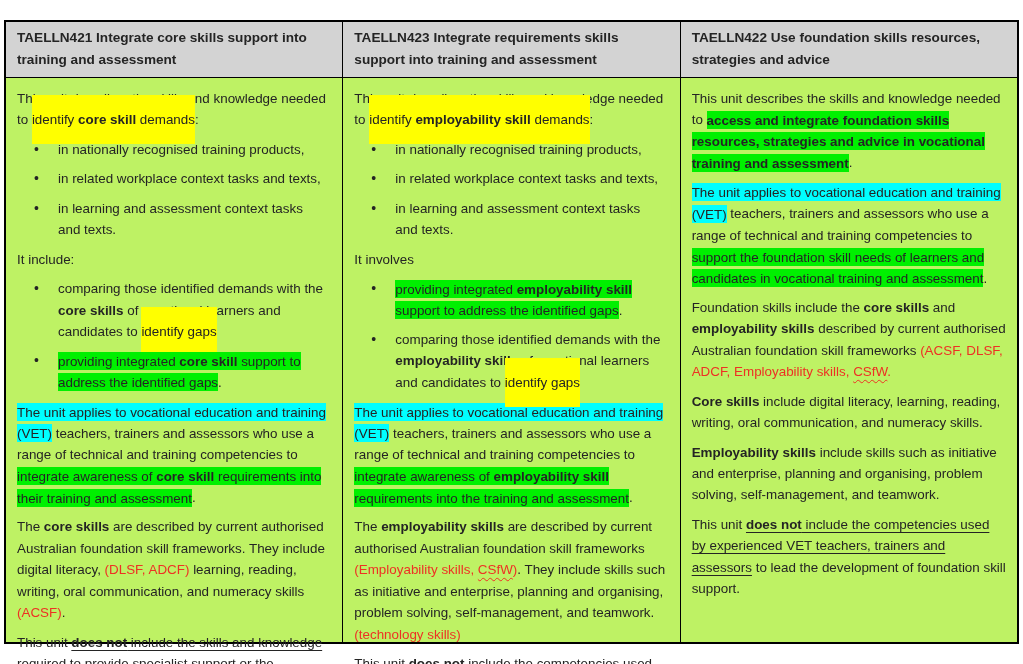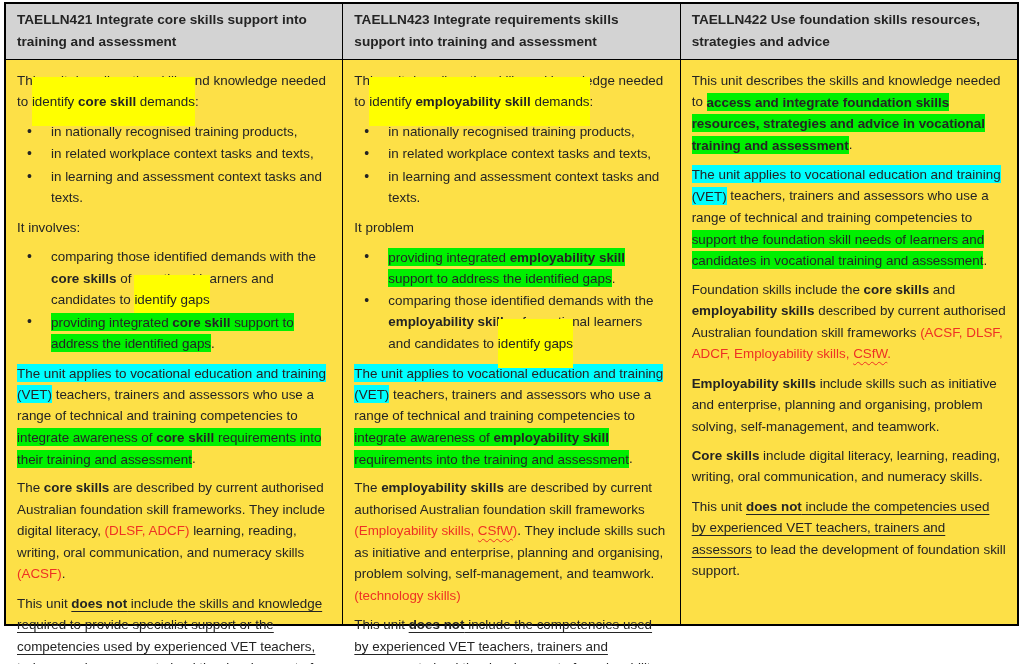--- a/index.html
+++ b/index.html
@@ -4,42 +4,42 @@
 <style>
   html,body{margin:0;padding:0;}
   body{
     width:1023px;height:664px;background:#ffffff;
     font-family:"Liberation Sans","DejaVu Sans",sans-serif;
     color:var(--body_text,#242424);
     -webkit-font-smoothing:antialiased;
   }
   .page{position:relative;width:1023px;height:664px;background:#ffffff;overflow:hidden;}
   .cmp-table{
-    position:absolute;left:4px;top:2px;width:1015px;height:624px;
+    position:absolute;left:4px;top:20px;width:1015px;height:624px;
     box-sizing:border-box;border:2px solid var(--border,#000);
-    display:flex;background:#fde047;
+    display:flex;background:#bef264;
   }
   .col{
     flex:1 1 0;min-width:0;display:flex;flex-direction:column;
     border-right:1px solid var(--border,#000);box-sizing:border-box;
   }
   .col:last-child{border-right:none;}
   .col-header{
     background:var(--header_bg,#d3d3d3);
     border-bottom:1px solid var(--border,#000);
     font-weight:bold;font-size:13.6px;line-height:1.62;
     padding:5px 11px 6px 11px;
   }
   .col-body{
     flex:1;padding:2px 11px 8px 11px;
     font-size:13.4px;line-height:1.6;
   }
   .col-body p{margin:8px 0;}
   .col-body ul{margin:8px 0;padding:0;list-style:none;}
-  .col-body li{position:relative;padding-left:33px;margin:1px;}
+  .col-body li{position:relative;padding-left:33px;margin:8px;}
   .col-body li::before{content:"\2022";position:absolute;left:9px;top:-1px;font-size:14px;}
   .b{font-weight:bold;}
   .u{text-decoration:underline;text-underline-offset:2.5px;text-decoration-thickness:1px;}
   .red{color:var(--red_text,#ee3124);}
   .wavy{
     text-decoration:underline;text-decoration-style:wavy;
     text-decoration-color:var(--red_text,#ee3124);
     text-decoration-thickness:1px;text-underline-offset:2.5px;
   }
   .hl-y{background:var(--highlight_yellow,#ffff00);padding:17px 0;-webkit-box-decoration-break:clone;box-decoration-break:clone;}
@@ -54,57 +54,57 @@
 
     <div class="col">
       <div class="col-header">TAELLN421 Integrate core skills support into training and assessment</div>
       <div class="col-body">
           <p><span>This unit describes the skills and knowledge needed to </span><span class="hl-y">identify </span><span class="b hl-y">core skill</span><span class="hl-y"> demands</span><span>:</span></p>
           <ul>
             <li><span>in nationally recognised training products,</span></li>
             <li><span>in related workplace context tasks and texts,</span></li>
             <li><span>in learning and assessment context tasks and texts.</span></li>
           </ul>
-          <p><span>It involves:</span></p>
+          <p><span>It include:</span></p>
           <ul>
             <li><span>comparing those identified demands with the </span><span class="b">core skills</span><span> of vocational learners and candidates to </span><span class="hl-y">identify gaps</span></li>
             <li><span class="hl-g">providing integrated </span><span class="b hl-g">core skill</span><span class="hl-g"> support to address the identified gaps</span><span>.</span></li>
           </ul>
           <p><span class="hl-c">The unit applies to vocational education and training (VET)</span><span> teachers, trainers and assessors who use a range of technical and training competencies to </span><span class="hl-g">integrate awareness of </span><span class="b hl-g">core skill</span><span class="hl-g"> requirements into their training and assessment</span><span>.</span></p>
           <p><span>The </span><span class="b">core skills</span><span> are described by current authorised Australian foundation skill frameworks. They include digital literacy, </span><span class="red">(DLSF, ADCF)</span><span> learning, reading, writing, oral communication, and numeracy skills </span><span class="red">(ACSF)</span><span>.</span></p>
           <p><span>This unit </span><span class="b u">does not</span><span class="u"> include the skills and knowledge required to provide specialist support or the competencies used by experienced VET teachers, trainers and assessors</span><span> to lead the development of foundation skills support.</span></p>
         </div>
     </div>
 
     <div class="col">
       <div class="col-header">TAELLN423 Integrate requirements skills support into training and assessment</div>
       <div class="col-body">
           <p><span>This unit describes the skills and knowledge needed to </span><span class="hl-y">identify </span><span class="b hl-y">employability skill</span><span class="hl-y"> demands</span><span>:</span></p>
           <ul>
             <li><span>in nationally recognised training products,</span></li>
             <li><span>in related workplace context tasks and texts,</span></li>
             <li><span>in learning and assessment context tasks and texts.</span></li>
           </ul>
-          <p><span>It problem</span></p>
+          <p><span>It involves</span></p>
           <ul>
             <li><span class="hl-g">providing integrated </span><span class="b hl-g">employability skill</span><span class="hl-g"> support to address the identified gaps</span><span>.</span></li>
             <li><span>comparing those identified demands with the </span><span class="b">employability skills</span><span> of vocational learners and candidates to </span><span class="hl-y">identify gaps</span></li>
           </ul>
           <p><span class="hl-c">The unit applies to vocational education and training (VET)</span><span> teachers, trainers and assessors who use a range of technical and training competencies to </span><span class="hl-g">integrate awareness of </span><span class="b hl-g">employability skill</span><span class="hl-g"> requirements into the training and assessment</span><span>.</span></p>
           <p><span>The </span><span class="b">employability skills</span><span> are described by current authorised Australian foundation skill frameworks </span><span class="red">(Employability skills, </span><span class="red wavy">CSfW</span><span class="red">)</span><span>. They include skills such as initiative and enterprise, planning and organising, problem solving, self-management, and teamwork. </span><span class="red">(technology skills)</span></p>
           <p><span>This unit </span><span class="b u">does not</span><span class="u"> include the competencies used by experienced VET teachers, trainers and assessors</span><span> to lead the development of employability skill support.</span></p>
         </div>
     </div>
 
     <div class="col">
       <div class="col-header">TAELLN422 Use foundation skills resources, strategies and advice</div>
       <div class="col-body">
           <p><span>This unit describes the skills and knowledge needed to </span><span class="b hl-g">access and integrate foundation skills resources, strategies and advice in vocational training and assessment</span><span>.</span></p>
           <p><span class="hl-c">The unit applies to vocational education and training (VET)</span><span> teachers, trainers and assessors who use a range of technical and training competencies to </span><span class="hl-g">support the foundation skill needs of learners and candidates in vocational training and assessment</span><span>.</span></p>
           <p><span>Foundation skills include the </span><span class="b">core skills</span><span> and </span><span class="b">employability skills</span><span> described by current authorised Australian foundation skill frameworks </span><span class="red">(ACSF, DLSF, ADCF, Employability skills, </span><span class="red wavy">CSfW</span><span class="red">.</span></p>
+          <p><span class="b">Core skills</span><span> include digital literacy, learning, reading, writing, oral communication, and numeracy skills.</span></p>
           <p><span class="b">Employability skills</span><span> include skills such as initiative and enterprise, planning and organising, problem solving, self-management, and teamwork.</span></p>
-          <p><span class="b">Core skills</span><span> include digital literacy, learning, reading, writing, oral communication, and numeracy skills.</span></p>
           <p><span>This unit </span><span class="b u">does not</span><span class="u"> include the competencies used by experienced VET teachers, trainers and assessors</span><span> to lead the development of foundation skill support.</span></p>
         </div>
     </div>
 
   </div>
 </div>
 
 </body></html>

